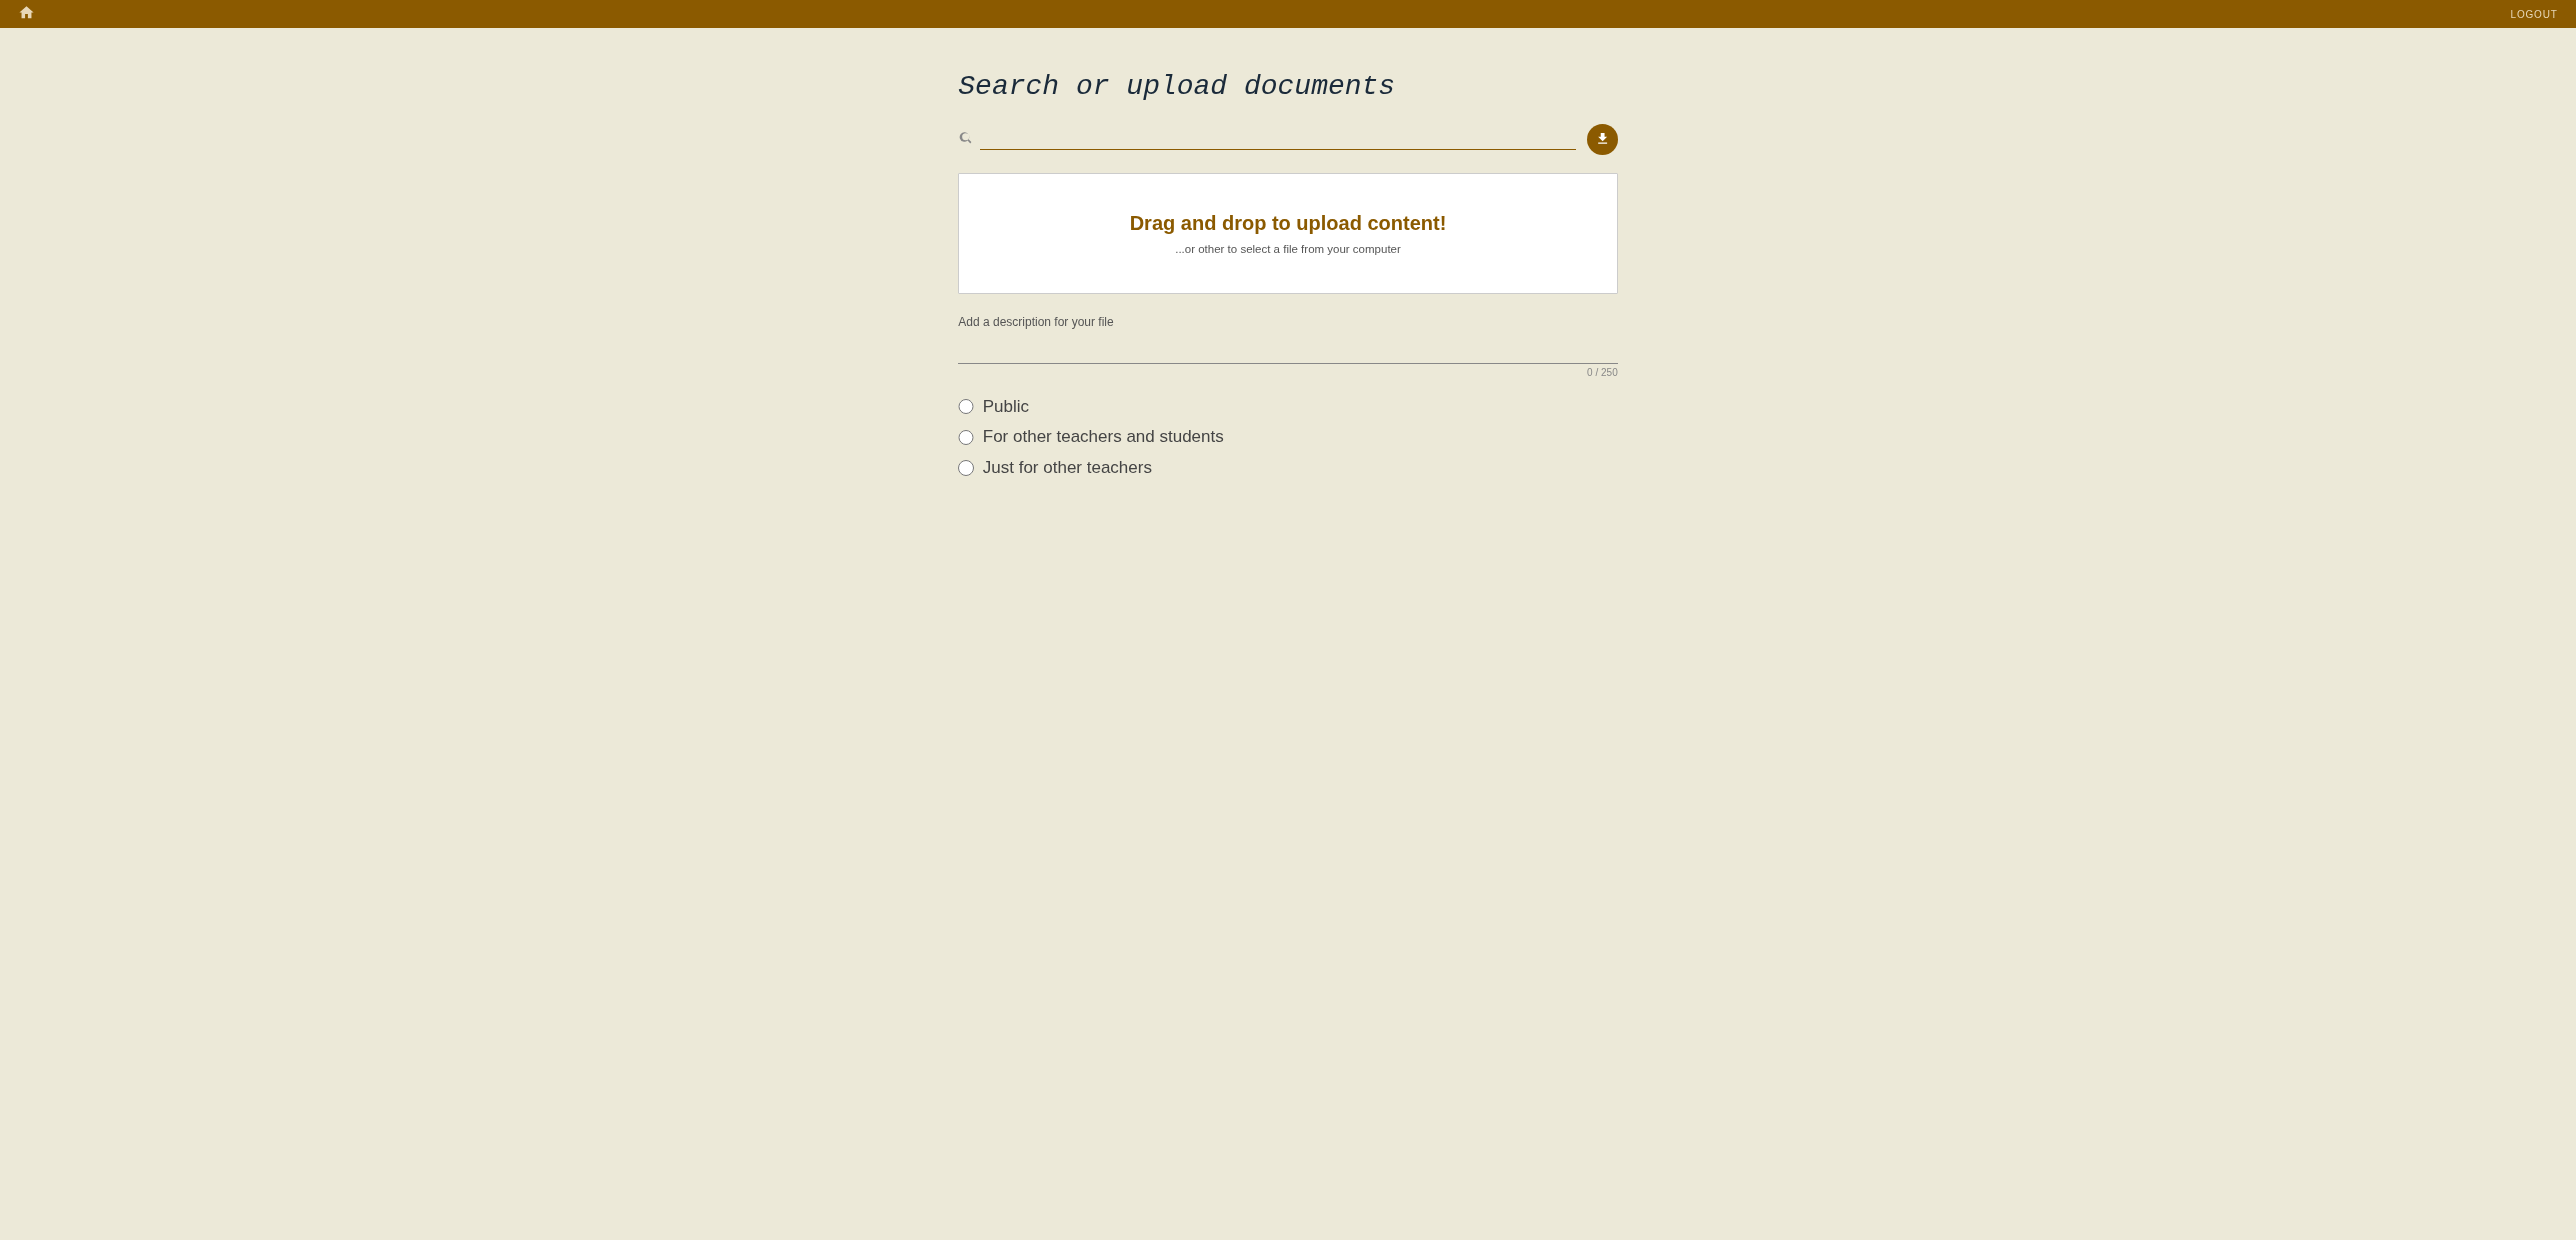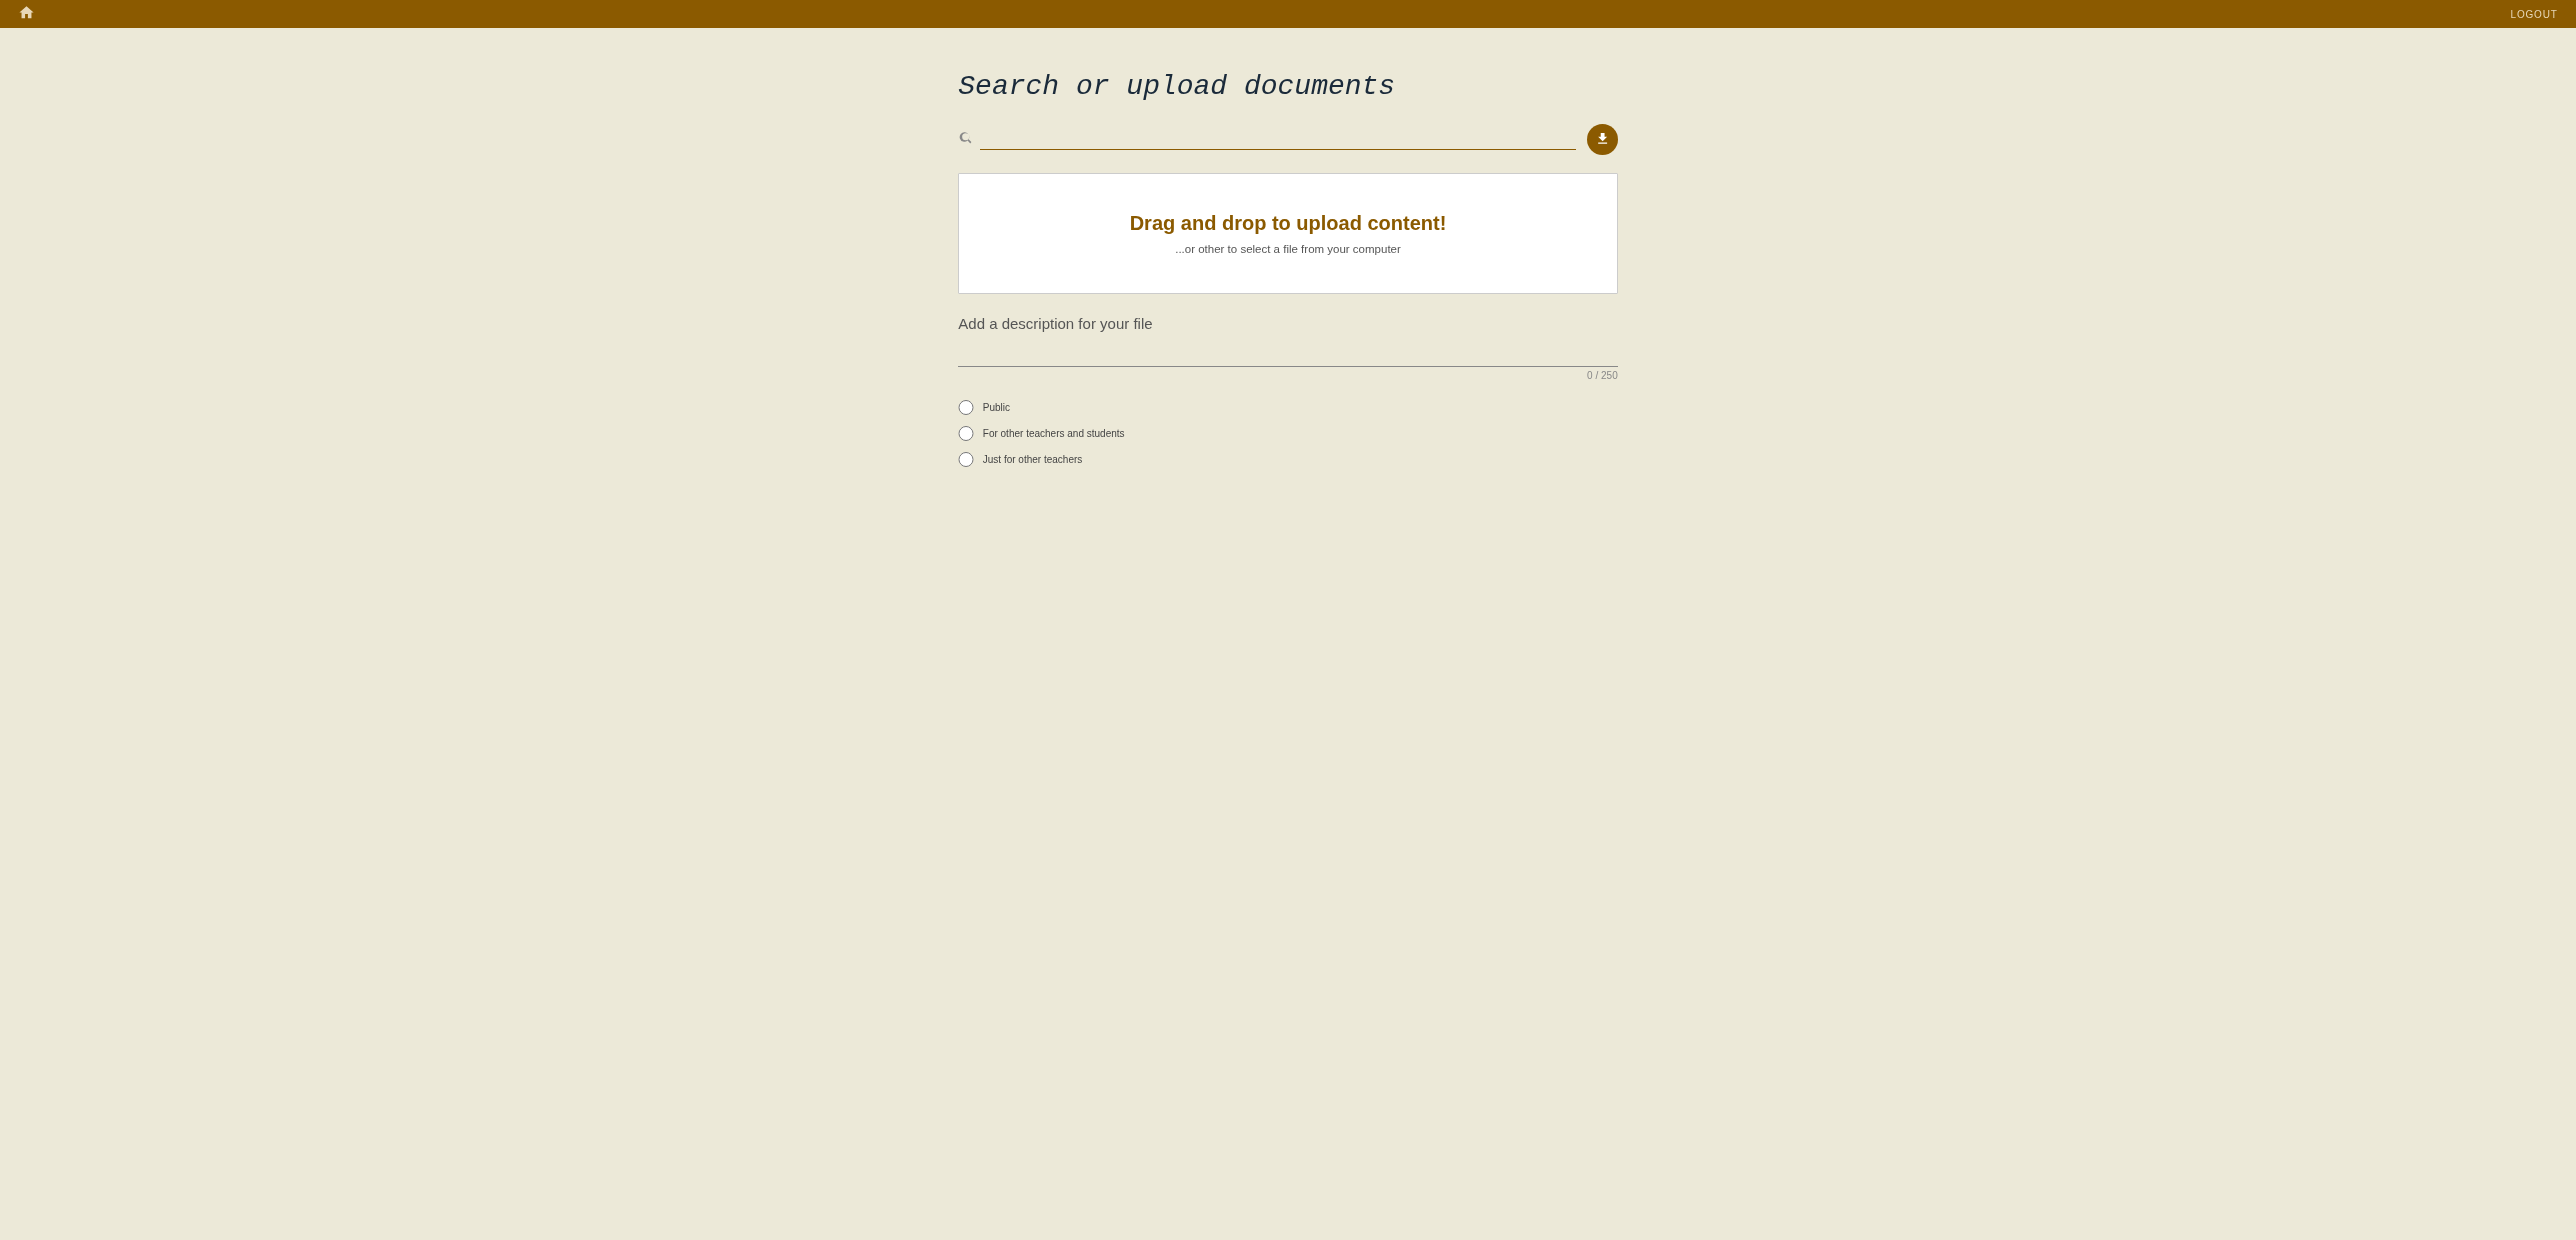--- a/index.html
+++ b/index.html
@@ -117,21 +117,21 @@
       margin-bottom: 7.7px;
     }
 
     .drop-zone-sub {
       color: #555;
       font-size: 11.5px;
     }
 
     
     .description-label {
-      font-size: 15px;
+      font-size: 12px;
       color: #555;
       margin-bottom: 4px;
     }
 
     .description-input {
       width: 100%;
       border: none;
       border-bottom: 1.2px solid #888;
       background: transparent;
       font-size: 11.5px;
@@ -166,21 +166,21 @@
     }
 
     .radio-item input[type="radio"] {
       width: 15.3px;
       height: 15.3px;
       cursor: pointer;
       accent-color: #8b5a00;
     }
 
     .radio-label {
-      font-size: 10px;
+      font-size: 17px;
       color: #444;
     }
 
     
     .save-btn-wrap {
       display: flex;
       justify-content: center;
     }
 
     .save-btn {

